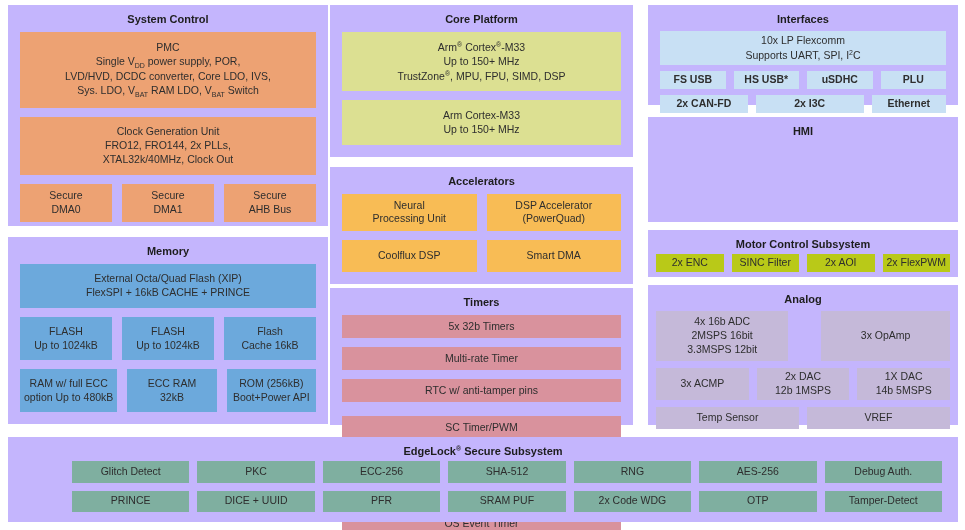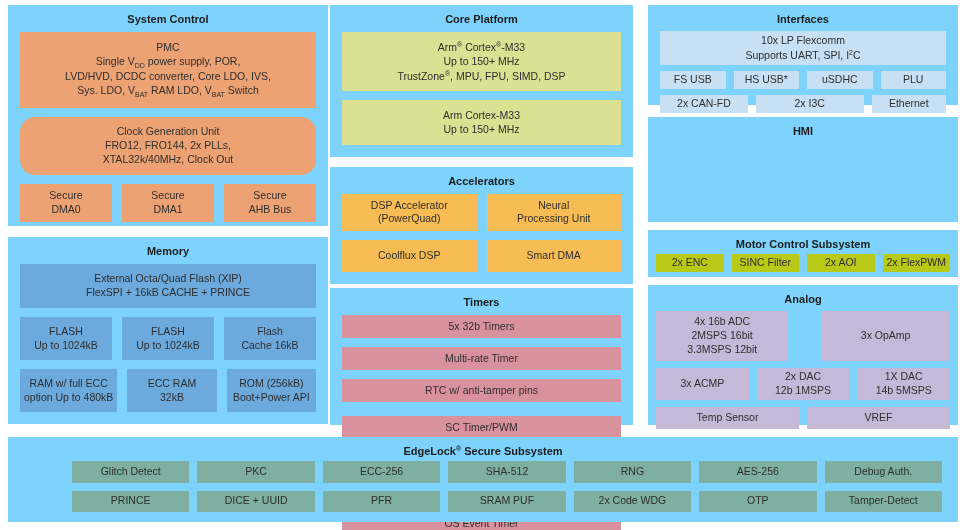--- a/index.html
+++ b/index.html
@@ -1,20 +1,20 @@
 <!DOCTYPE html>
 <html><head>
 <meta charset="utf-8">
 <style>
   html,body{margin:0;padding:0;}
   body{
     width:965px;height:530px;position:relative;background:#ffffff;
     font-family:"Liberation Sans",sans-serif;overflow:hidden;
   }
-  .panel{position:absolute;background:#7dd3fc;display:flex;flex-direction:column;box-sizing:border-box;}
+  .panel{position:absolute;background:#c4b5fd;display:flex;flex-direction:column;box-sizing:border-box;}
   .ptitle{font-size:11px;font-weight:bold;color:#1d1d1d;text-align:center;padding:8px 4px 2px;flex:0 0 auto;}
   .pad{flex:1;display:flex;flex-direction:column;padding:5px 12px 12px;gap:9px;}
   .row{display:flex;gap:10px;flex:1;}
   .col{display:flex;flex-direction:column;gap:9px;flex:1;}
   .block{
     display:flex;flex-direction:column;justify-content:center;align-items:center;
     text-align:center;font-size:10.5px;color:#2e2e2e;line-height:1.32;flex:1;
     padding:2px 4px;box-sizing:border-box;
   }
   .ln{white-space:nowrap;}
@@ -37,26 +37,26 @@
   #p-core{left:330px;top:5px;width:303px;height:152px;}
   #p-accel{left:330px;top:167px;width:303px;height:117px;}
   #p-timers{left:330px;top:288px;width:303px;height:137px;}
   #p-interfaces{left:648px;top:5px;width:310px;height:100px;}
   #p-hmi{left:648px;top:117px;width:310px;height:105px;}
   #p-motor{left:648px;top:230px;width:310px;height:47px;}
   #p-analog{left:648px;top:285px;width:310px;height:140px;}
   #p-edgelock{left:8px;top:437px;width:950px;height:85px;}
   
   #p-system .b-pmc{flex:0 0 76px;}
-  #p-system .b-clock{flex:0 0 58px;border-radius:15px;}
+  #p-system .b-clock{flex:0 0 58px;}
   #p-system .r-dma{flex:0 0 38px;}
   #p-memory .b-ext{flex:0 0 44px;}
   #p-interfaces .pad{gap:6px;padding:4px 12px 10px;}
   #p-interfaces .b-flexcomm{flex:0 0 34px;}
-  #p-interfaces .row{gap:8px;}
+  #p-interfaces .row{gap:8px;font-weight:bold;}
   #p-motor .pad{padding:2px 8px 9px;}
   #p-motor .row{gap:8px;}
   #p-analog .pad{padding:4px 8px 10px;gap:7px;}
   #p-analog .row{gap:8px;}
   #p-analog .b-adc{flex:0 0 45%;}
   #p-analog .r-top{flex:0 0 50px;gap:33px;}
   #p-edgelock .pad{padding:2px 16px 10px;gap:8px;margin-left:48px;}
   #p-edgelock .row{gap:8px;}
   #p-accel .r1{flex:1.15;}
   #p-timers .pad{flex-direction:column;gap:14px;}
@@ -146,26 +146,26 @@
         <div class="ln"><span>Up to 150+  MHz</span></div>
       </div>
   </div>
 </div>
 
 <div class="panel" id="p-accel">
   <div class="ptitle">Accelerators</div>
   <div class="pad">
     <div class="row r1">
       <div class="block c-amber">
+          <div class="ln"><span>Neural</span></div>
+          <div class="ln"><span>Processing Unit</span></div>
+        </div>
+      <div class="block c-amber">
           <div class="ln"><span>DSP Accelerator</span></div>
           <div class="ln"><span>(PowerQuad)</span></div>
-        </div>
-      <div class="block c-amber">
-          <div class="ln"><span>Neural</span></div>
-          <div class="ln"><span>Processing Unit</span></div>
         </div>
     </div>
     <div class="row">
       <div class="block c-amber">Coolflux DSP</div>
       <div class="block c-amber">Smart DMA</div>
     </div>
   </div>
 </div>
 
 <div class="panel" id="p-timers">

